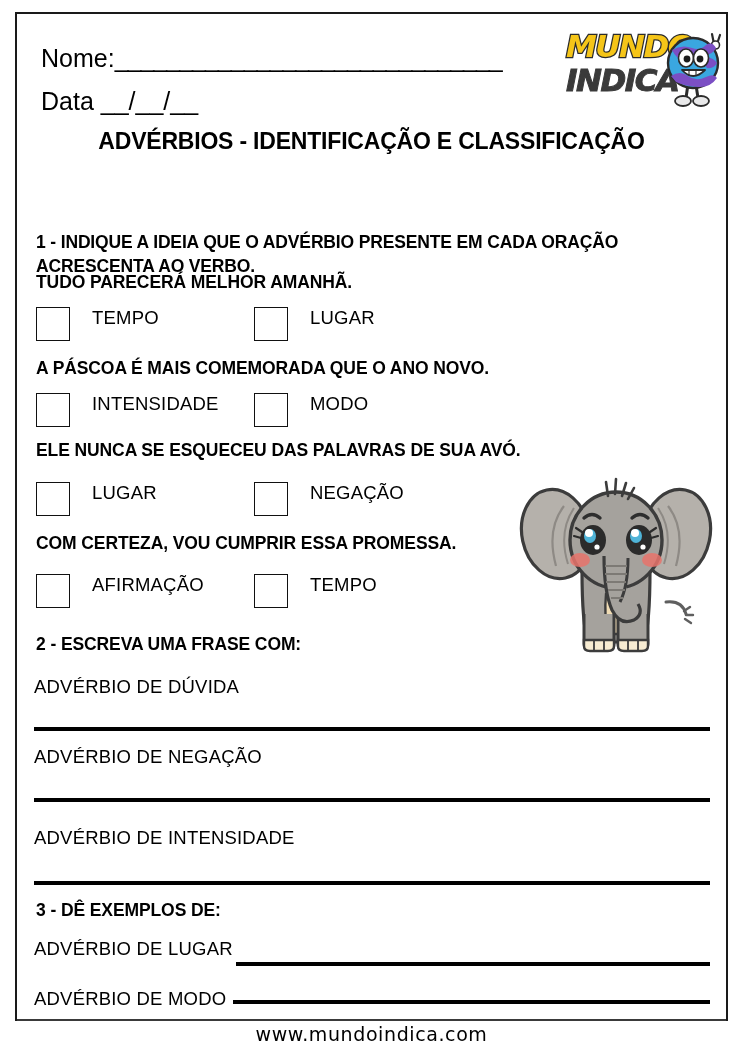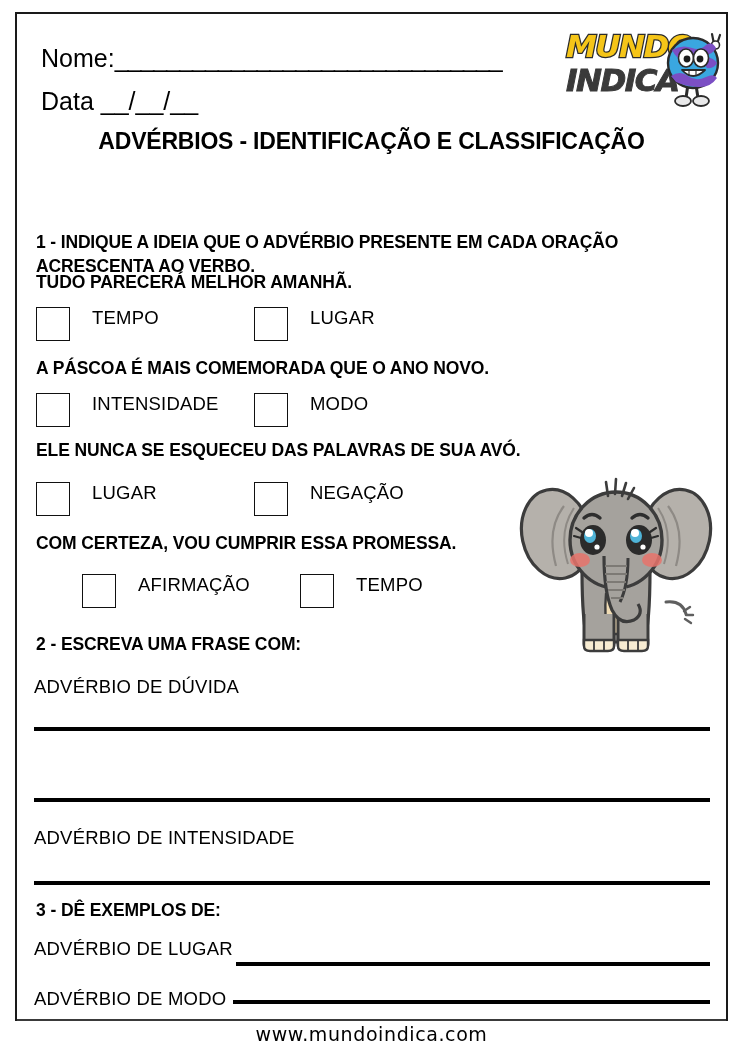--- a/index.html
+++ b/index.html
@@ -293,21 +293,21 @@
       <span class="checkbox"></span>
       <span class="opt-label">LUGAR</span>
     </div>
     <div class="opt col2">
       <span class="checkbox"></span>
       <span class="opt-label">NEGAÇÃO</span>
     </div>
   </div>
 
   <div class="sentence" style="top:533px;">COM CERTEZA, VOU CUMPRIR ESSA PROMESSA.</div>
-  <div class="opt-row" style="top:574px;margin-left:46px;">
+  <div class="opt-row" style="top:574px;">
     <div class="opt col1">
       <span class="checkbox"></span>
       <span class="opt-label">AFIRMAÇÃO</span>
     </div>
     <div class="opt col2">
       <span class="checkbox"></span>
       <span class="opt-label">TEMPO</span>
     </div>
   </div>
 
@@ -359,20 +359,21 @@
     <path d="M88 82 Q88 118 96 136 Q104 152 118 146 Q128 140 122 130" fill="#a5a29d" stroke="#3c3c3c" stroke-width="3.2" stroke-linejoin="round"></path>
     <path d="M112 84 Q112 112 104 128" stroke="#3c3c3c" stroke-width="3" fill="none"></path>
     <path d="M89 92 L111 92 M89 100 L111 100 M90 108 L110 108 M92 116 L109 116 M95 124 L107 124" stroke="#7d7a75" stroke-width="1.8" fill="none"></path>
   </svg>
 
   <div class="q-heading" style="top:634px;">2 - ESCREVA UMA FRASE COM:</div>
 
   <div class="prompt" style="top:676px;">ADVÉRBIO DE DÚVIDA</div>
   <div class="rule" style="left:34px; top:727px; width:676px;"></div>
 
+  <div class="prompt" style="top:746px;">ADVÉRBIO DE NEGAÇÃO</div>
   <div class="rule" style="left:34px; top:798px; width:676px;"></div>
 
   <div class="prompt" style="top:827px;text-align:center;">ADVÉRBIO DE INTENSIDADE</div>
   <div class="rule" style="left:34px; top:881px; width:676px;"></div>
 
   <div class="q-heading" style="top:900px;">3 - DÊ EXEMPLOS DE:</div>
 
   <div class="prompt" style="top:938px;">ADVÉRBIO DE LUGAR</div>
   <div class="rule" style="left:236px; top:962px; width:474px;"></div>
 

